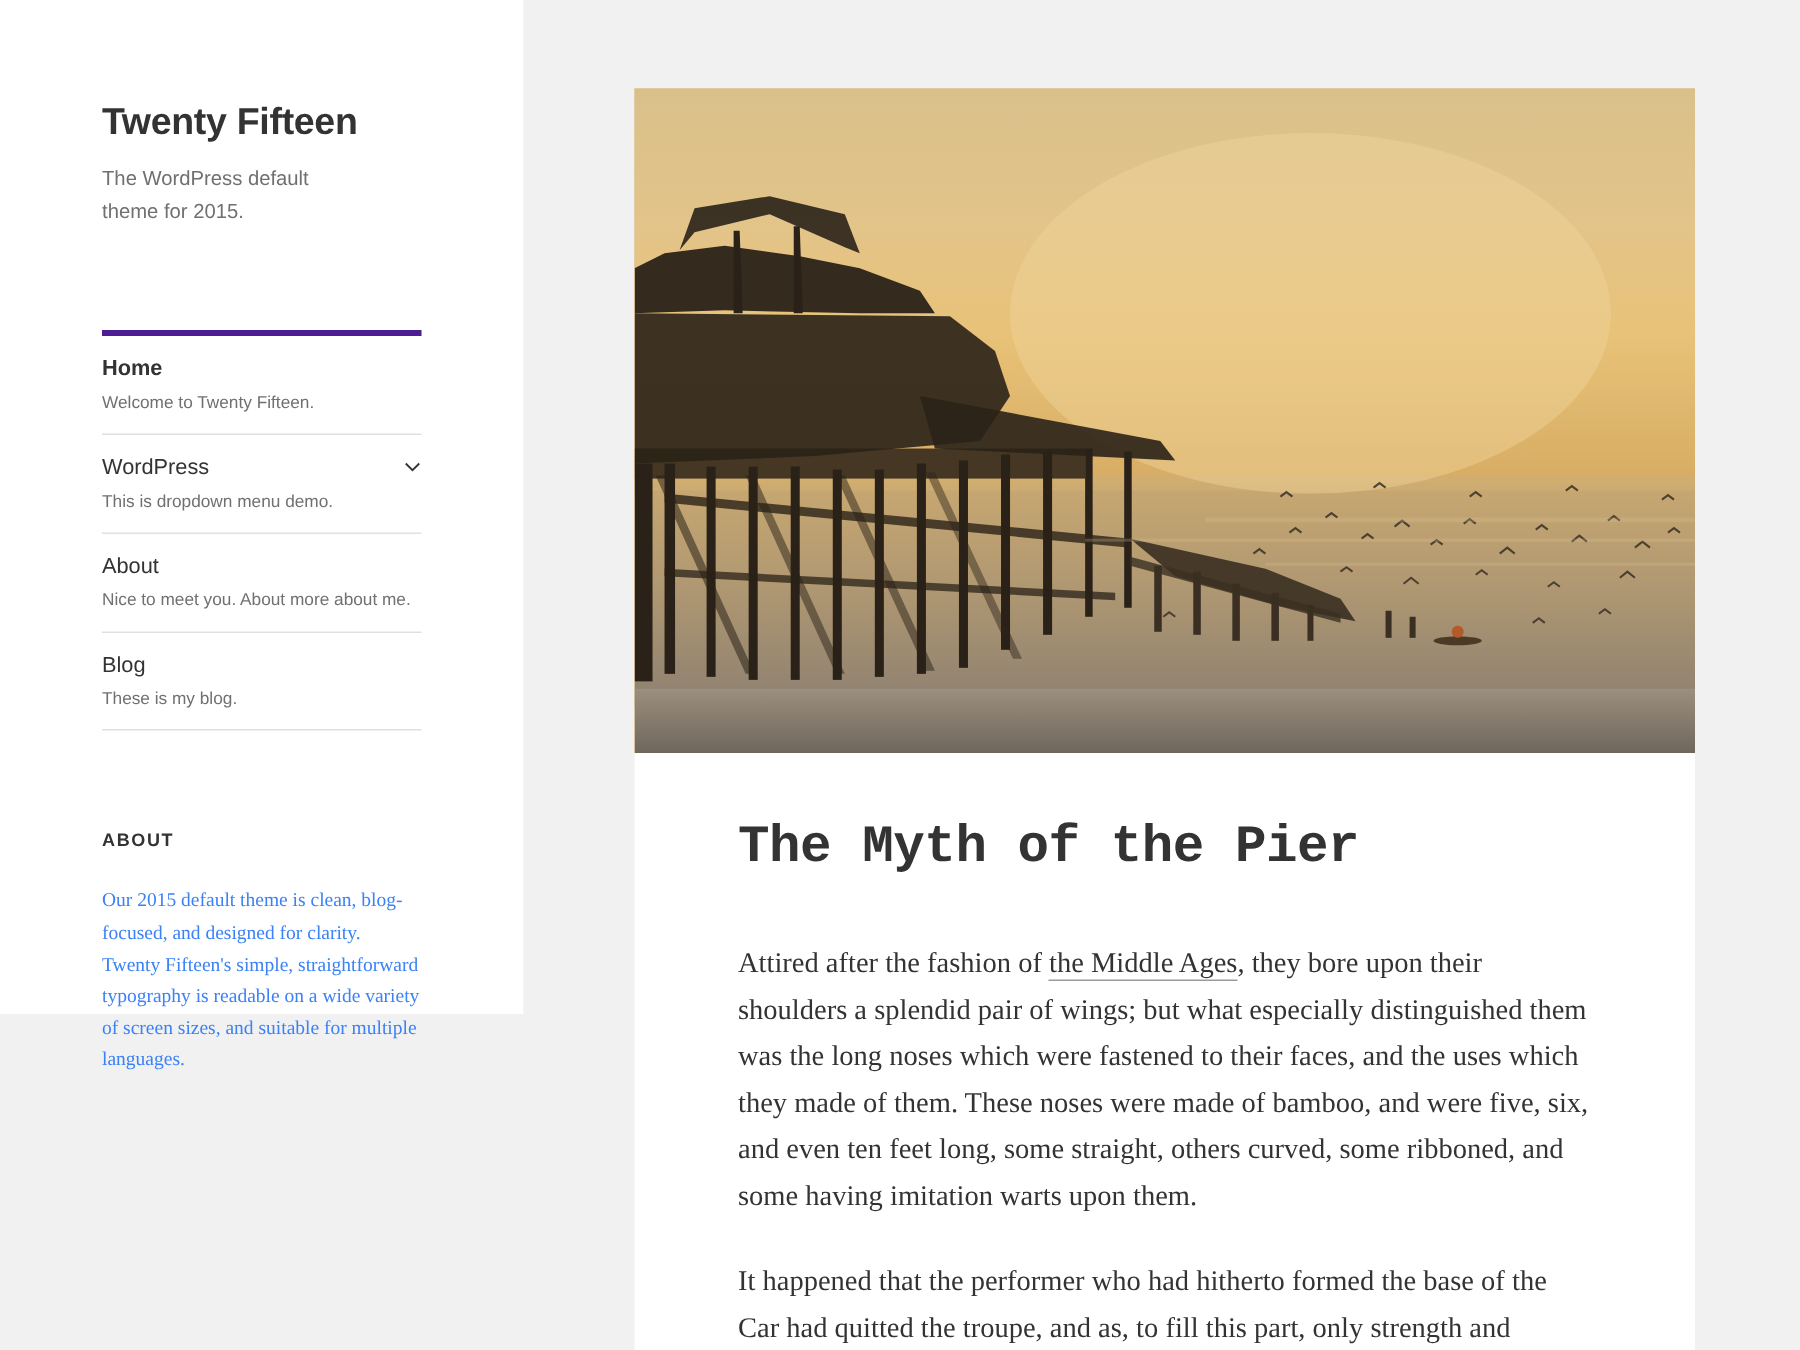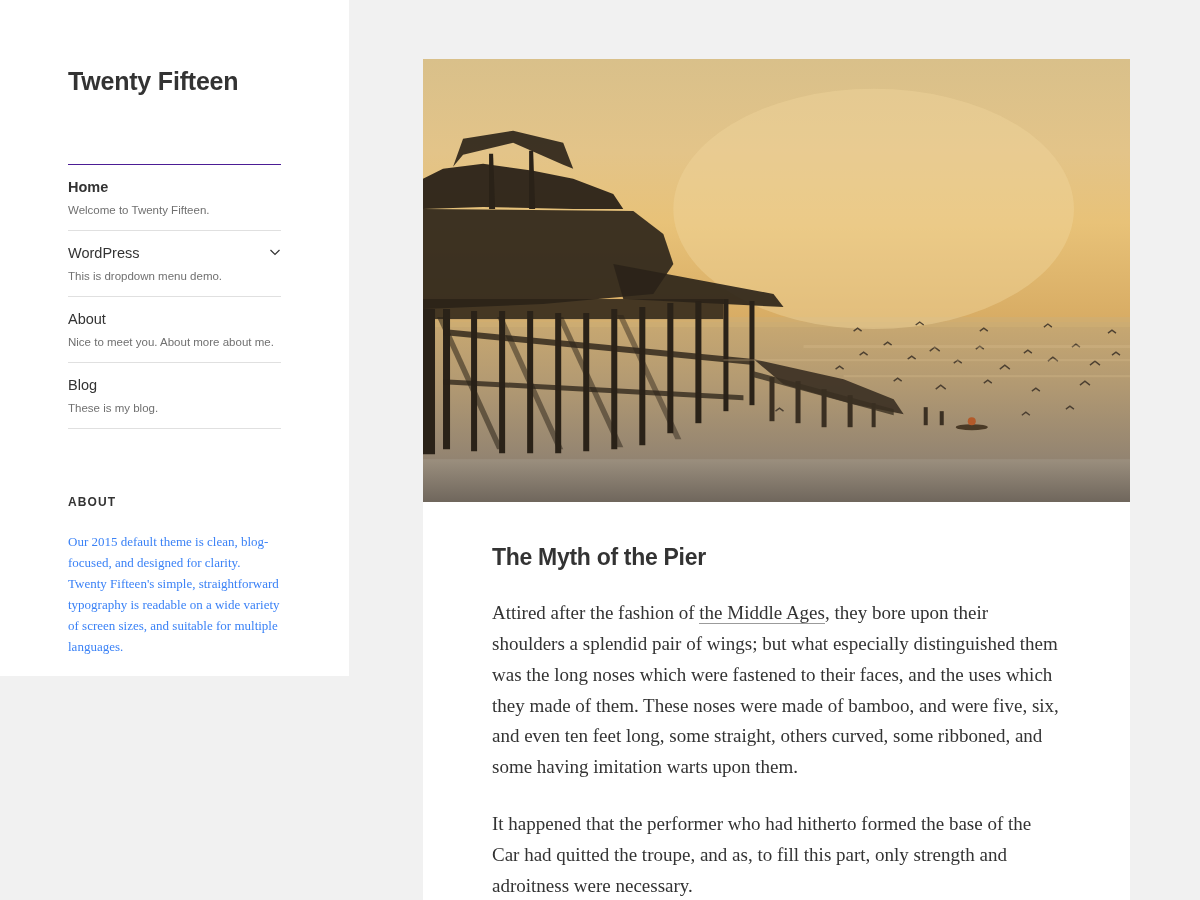--- a/index.html
+++ b/index.html
@@ -39,21 +39,21 @@
   .site-description {
     font-size: 13.5px;
     line-height: 1.62;
     color: #707070;
     margin: 0;
     max-width: 200px;
   }
 
   .nav {
     margin-top: 68px;
-    border-top: 1px solid #4c1d95;
+    border-top: 4px solid #4c1d95;
     width: 213px;
   }
   .nav-item {
     border-bottom: 1px solid #e0e0e0;
     padding: 13px 0 12px 0;
     position: relative;
   }
   .nav-link {
     font-size: 14.5px;
     color: #333333;
@@ -118,25 +118,25 @@
     position: relative;
     overflow: hidden;
     background: #caa45c;
   }
   .featured-image svg { display: block; width: 100%; height: 100%; }
 
   .entry {
     padding: 42px 69px 30px 69px;
   }
   .entry-title {
-    font-family: Liberation Sans, sans-serif;
-    font-size: 23px;
+    font-family: Liberation Mono, monospace;
+    font-size: 35px;
     font-weight: bold;
     color: #333333;
-    margin: 0 0 26px 0;
+    margin: 0 0 42px 0;
     line-height: 1.2;
     letter-spacing: -0.3px;
   }
   .entry-content p {
     font-family: Liberation Serif, serif;
     font-size: 19px;
     line-height: 1.63;
     color: #333333;
     margin: 0 0 26px 0;
   }
@@ -146,20 +146,21 @@
     border-bottom: 1px solid #9b9b9b;
   }
 </style>
 </head>
 <body>
 
 <div class="page">
 
   <aside class="sidebar">
     <h1 class="site-title">Twenty Fifteen</h1>
+    <p class="site-description">The WordPress default theme for 2015.</p>
 
     <nav class="nav">
 
       <div class="nav-item home">
         <a class="nav-link" href="#">Home</a>
         <div class="nav-desc">Welcome to Twenty Fifteen.</div>
       </div>
 
       <div class="nav-item">
         <a class="nav-link" href="#">WordPress</a>

